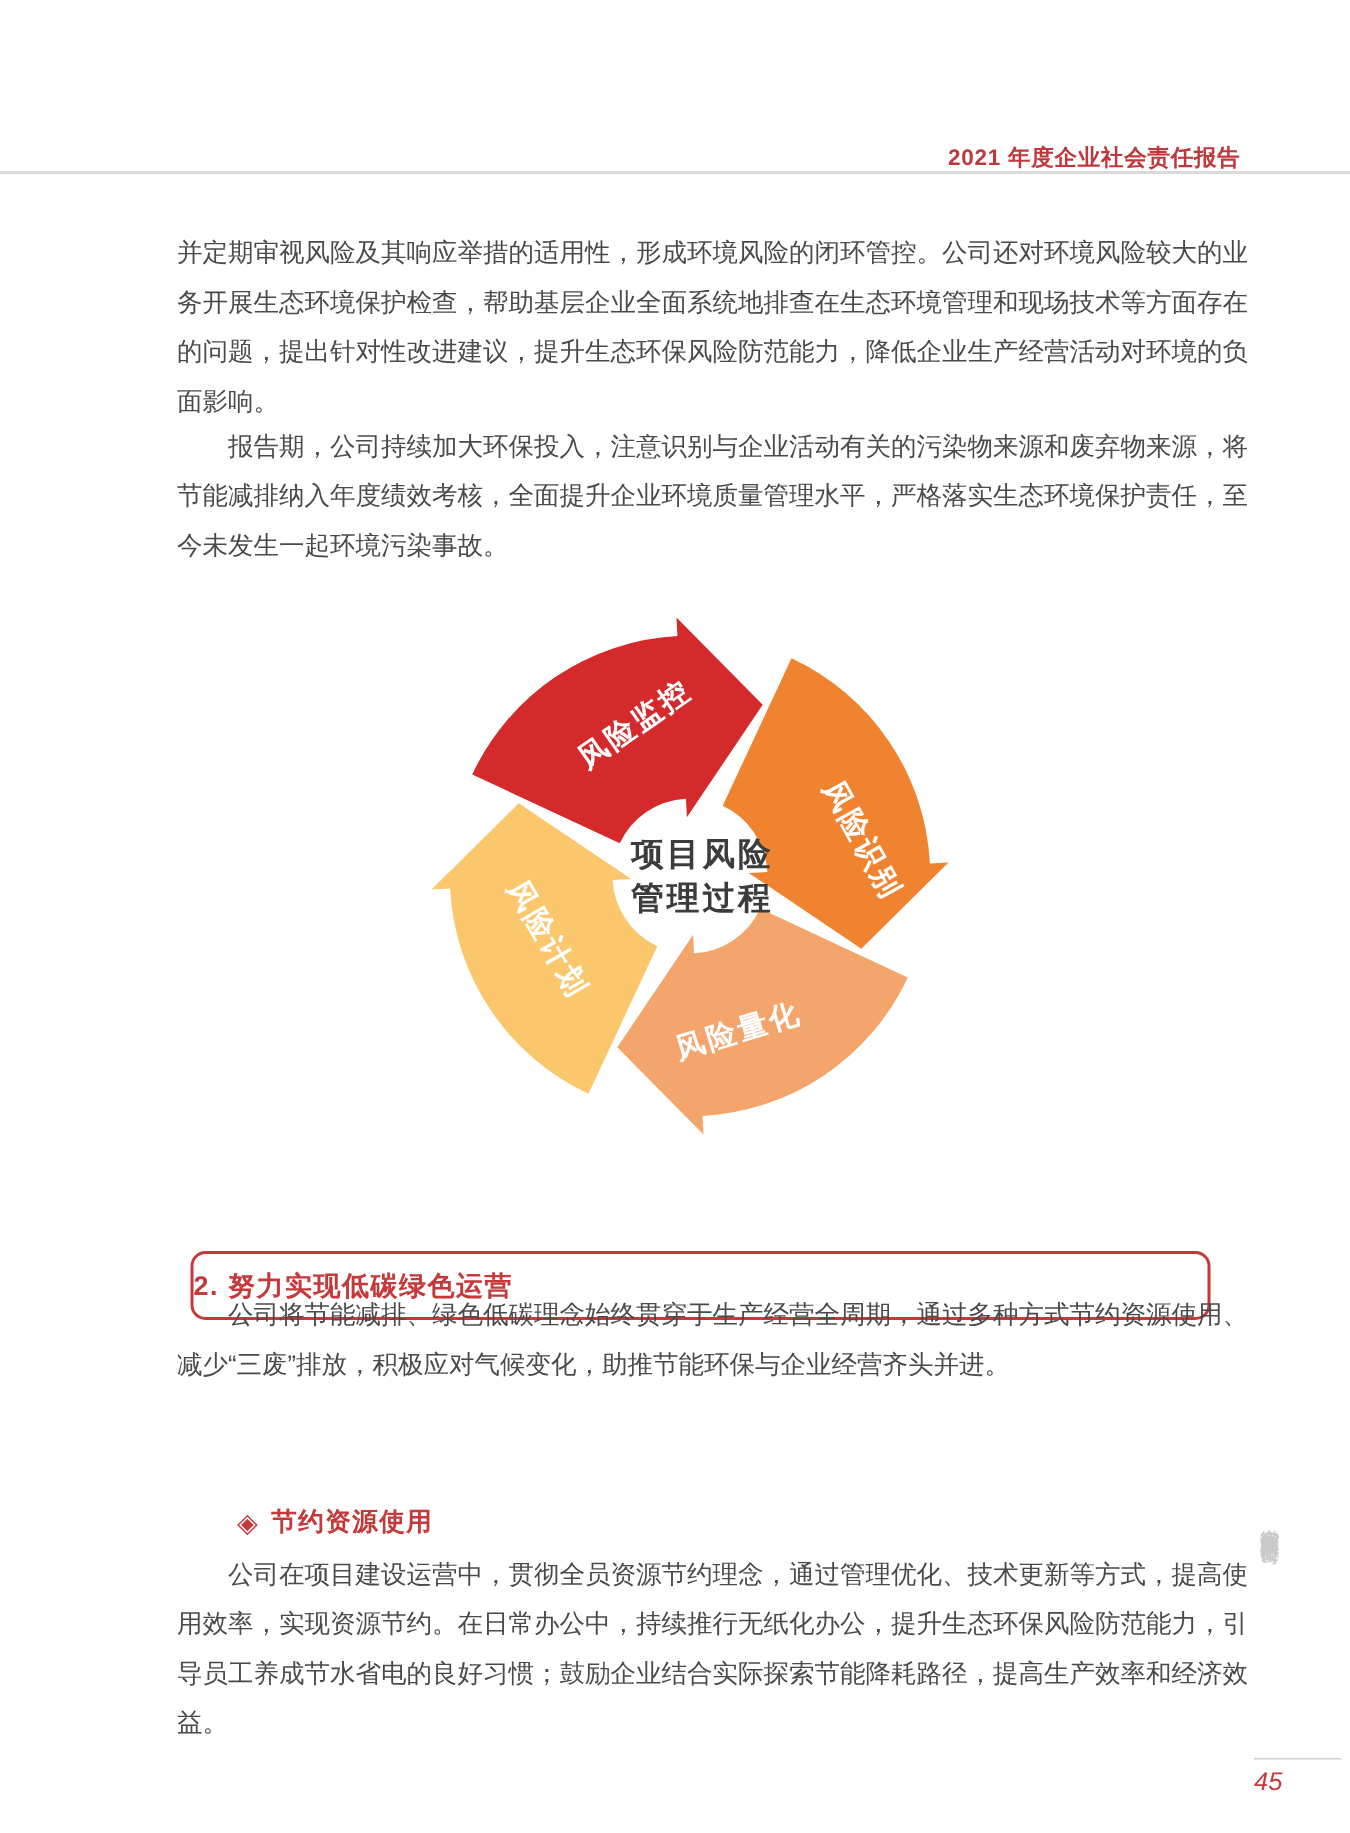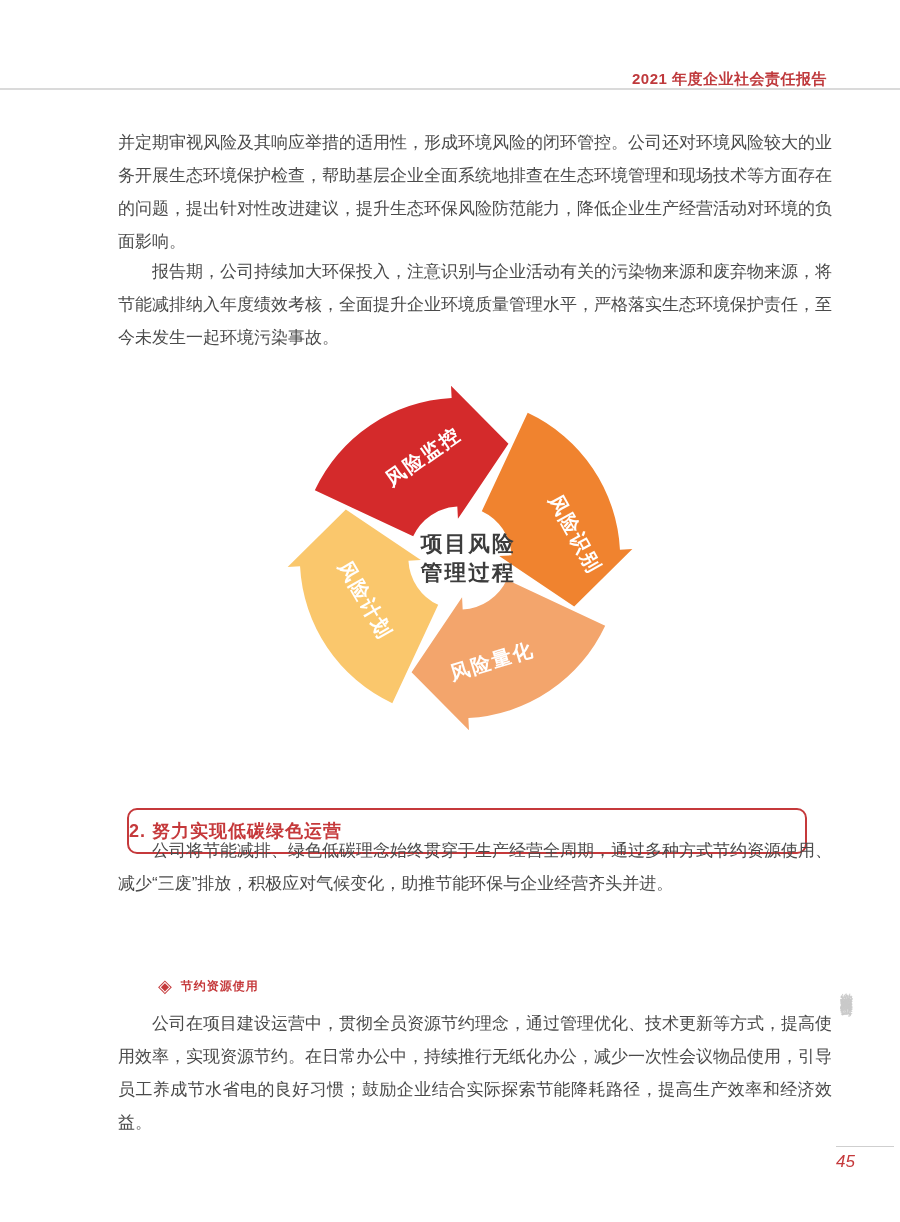--- a/index.html
+++ b/index.html
@@ -3,21 +3,21 @@
 <meta charset="utf-8">
 <style>
   html, body { margin: 0; padding: 0; }
   body {
     width: 900px; height: 1222px;
     background: #ffffff;
     font-family: "Liberation Sans", "DejaVu Sans", sans-serif;
     position: relative;
     overflow: hidden;
   }
-  .page { position: absolute; inset: 0; }
+  .page { position: absolute; inset: 0; margin-top: 26px; }
 
   
   .header-title {
     position: absolute;
     top: 70px; right: 73px;
     font-size: 15px;
     font-weight: 600;
     color: #bf393c;
     letter-spacing: 0.5px;
   }
@@ -92,21 +92,21 @@
     display: flex;
     align-items: center;
     gap: 9px;
   }
   .diamond {
     color: #c5393b;
     font-size: 18px;
     line-height: 1;
   }
   .subsection-title {
-    font-size: 12px;
+    font-size: 17px;
     font-weight: bold;
     color: #c5393b;
     letter-spacing: 1px;
   }
 
   
   .side-company {
     position: absolute;
     left: 837px; top: 982px;
     writing-mode: vertical-rl;
@@ -159,19 +159,19 @@
     <span>2. 努力实现低碳绿色运营</span>
   </div>
 
   <p class="para p3 indent">公司将节能减排、绿色低碳理念始终贯穿于生产经营全周期，通过多种方式节约资源使用、减少“三废”排放，积极应对气候变化，助推节能环保与企业经营齐头并进。</p>
 
   <div class="subsection">
     <span class="diamond">◈</span>
     <span class="subsection-title">节约资源使用</span>
   </div>
 
-  <p class="para p4 indent">公司在项目建设运营中，贯彻全员资源节约理念，通过管理优化、技术更新等方式，提高使用效率，实现资源节约。在日常办公中，持续推行无纸化办公，减少一次性会议物品使用，引导员工养成节水省电的良好习惯；鼓励企业结合实际探索节能降耗路径，提高生产效率和经济效益。</p>
+  <p class="para p4 indent">公司在项目建设运营中，贯彻全员资源节约理念，通过管理优化、技术更新等方式，提高使用效率，实现资源节约。在日常办公中，持续推行无纸化办公，提升生态环保风险防范能力，引导员工养成节水省电的良好习惯；鼓励企业结合实际探索节能降耗路径，提高生产效率和经济效益。</p>
 
   <div class="side-company">安徽省旅游集团有限责任公司</div>
   <div class="footer-rule"></div>
   <div class="page-number">45</div>
 
 </div>
 
 </body></html>

